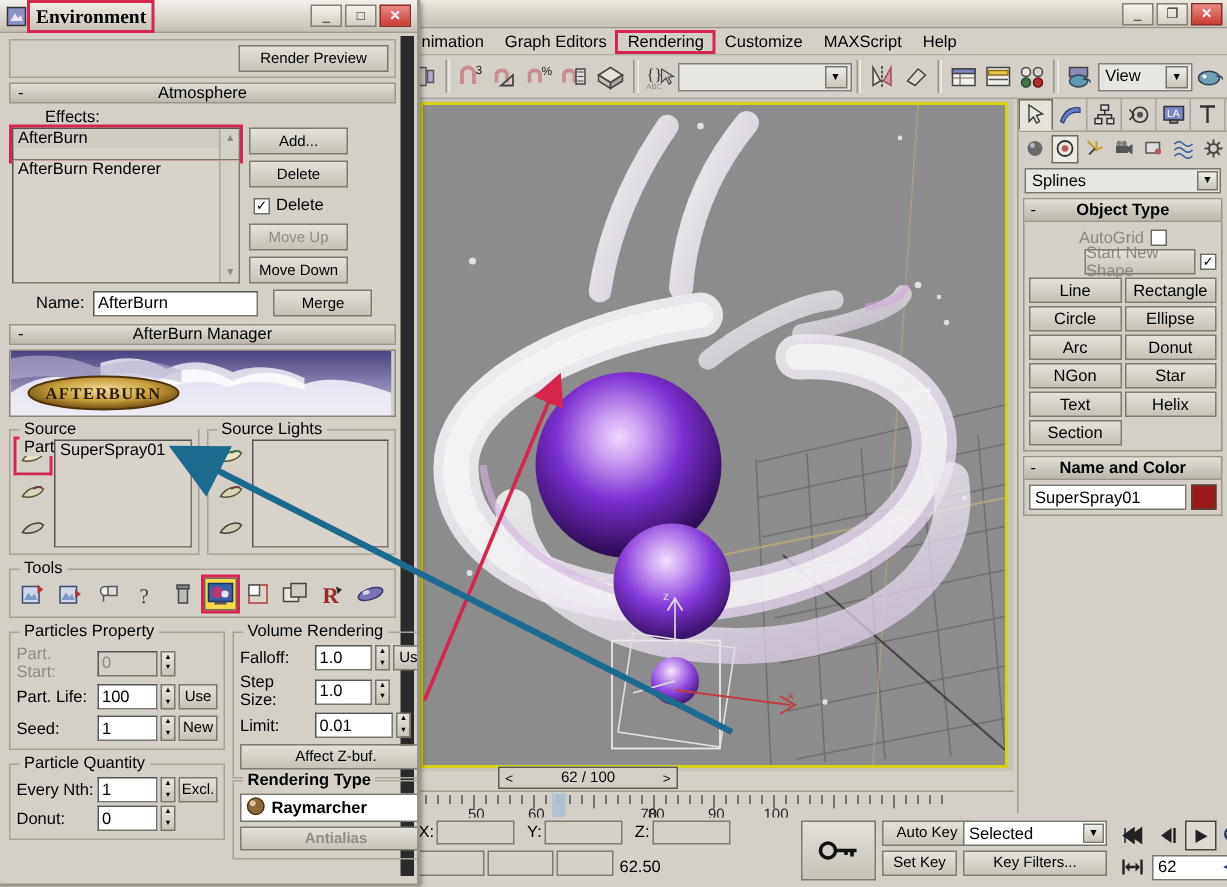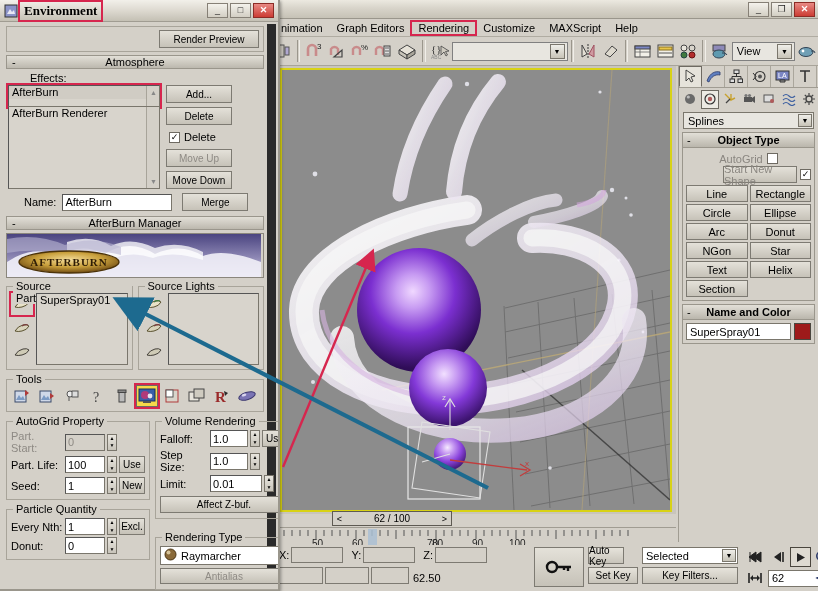--- a/index.html
+++ b/index.html
@@ -523,21 +523,21 @@
       </div>
 
       <div style="position:absolute;left:258px;top:2px;width:50px;height:40px;border:1px solid #7d7a72;background:linear-gradient(to bottom,#e4e1d9,#c6c2b8);display:flex;align-items:center;justify-content:center;">
         <svg width="30" height="18" viewBox="0 0 30 18">
             <circle cx="8" cy="9" r="5" fill="none" stroke="#111" stroke-width="2.4"></circle>
             <path d="M13 9 H27 M24 9 v4 M20 9 v3" stroke="#111" stroke-width="2.4" fill="none"></path>
           </svg>
       </div>
 
       <div style="position:absolute;left:312px;top:2px;">
-        <div class="sb-btn" style="width:36px;">Auto Key</div>
+        <div class="sb-btn" style="width:60px;">Auto Key</div>
         <div class="sb-btn" style="width:50px;margin-top:3px;">Set Key</div>
       </div>
 
       <div style="position:absolute;left:366px;top:2px;">
         <div style="width:96px;height:17px;border:1px solid #7a766c;background:#fff;display:flex;align-items:center;justify-content:space-between;padding-left:3px;font-size:11px;">
           <span>Selected</span>
           <span style="width:14px;height:13px;border:1px solid #7a766c;background:linear-gradient(to bottom,#efeee9,#c8c4b8);display:flex;align-items:center;justify-content:center;font-size:7px;margin-right:1px;">▼</span>
         </div>
         <div class="sb-btn" style="width:96px;margin-top:3px;">Key Filters...</div>
       </div>
@@ -958,21 +958,21 @@
                   <ellipse cx="7" cy="7" rx="2.4" ry="1.4" fill="#d8d4ee" transform="rotate(-18 7 7)"></ellipse>
                 </svg>
             </span>
           </div>
         </div>
 
         <div style="display:flex;gap:5px;margin-top:9px;">
 
           <div style="flex:1;">
             <div class="group" style="margin-top:0;padding:6px 4px 5px 4px;">
-              <span class="gl">AutoGrid Property</span>
+              <span class="gl">Particles Property</span>
               <div class="row" style="margin-top:2px;">
                 <span class="lbl dis" style="width:52px;">Part. Start:</span>
                 <span class="txtin dis" style="width:40px;">0</span>
                 <span class="spin">
                     <div>▲</div>
                     <div>▼</div>
                   </span>
               </div>
               <div class="row" style="margin-top:2px;">
                 <span class="lbl" style="width:52px;">Part. Life:</span>
@@ -1040,21 +1040,21 @@
                 <span class="lbl" style="width:48px;">Limit:</span>
                 <span class="txtin" style="width:52px;">0.01</span>
                 <span class="spin">
                     <div>▲</div>
                     <div>▼</div>
                   </span>
               </div>
               <div class="btn" style="margin-top:4px;height:17px;">Affect Z-buf.</div>
             </div>
 
-            <div class="group" style="margin-top:18px;padding:6px 4px 5px 4px;">
+            <div class="group" style="margin-top:1px;padding:6px 4px 5px 4px;font-weight:bold;">
               <span class="gl">Rendering Type</span>
               <div style="margin-top:2px;height:19px;border:1px solid #7a766c;background:#fff;display:flex;align-items:center;gap:4px;padding-left:3px;">
                 <span>
                   <svg width="13" height="13" viewBox="0 0 13 13">
                       <circle cx="6.5" cy="6.5" r="5.5" fill="#8a6a3a" stroke="#4a3414"></circle>
                       <circle cx="4.5" cy="4.5" r="2" fill="#d8c49a"></circle>
                     </svg>
                 </span>
                 <span style="flex:1;font-size:11px;">Raymarcher</span>
 

